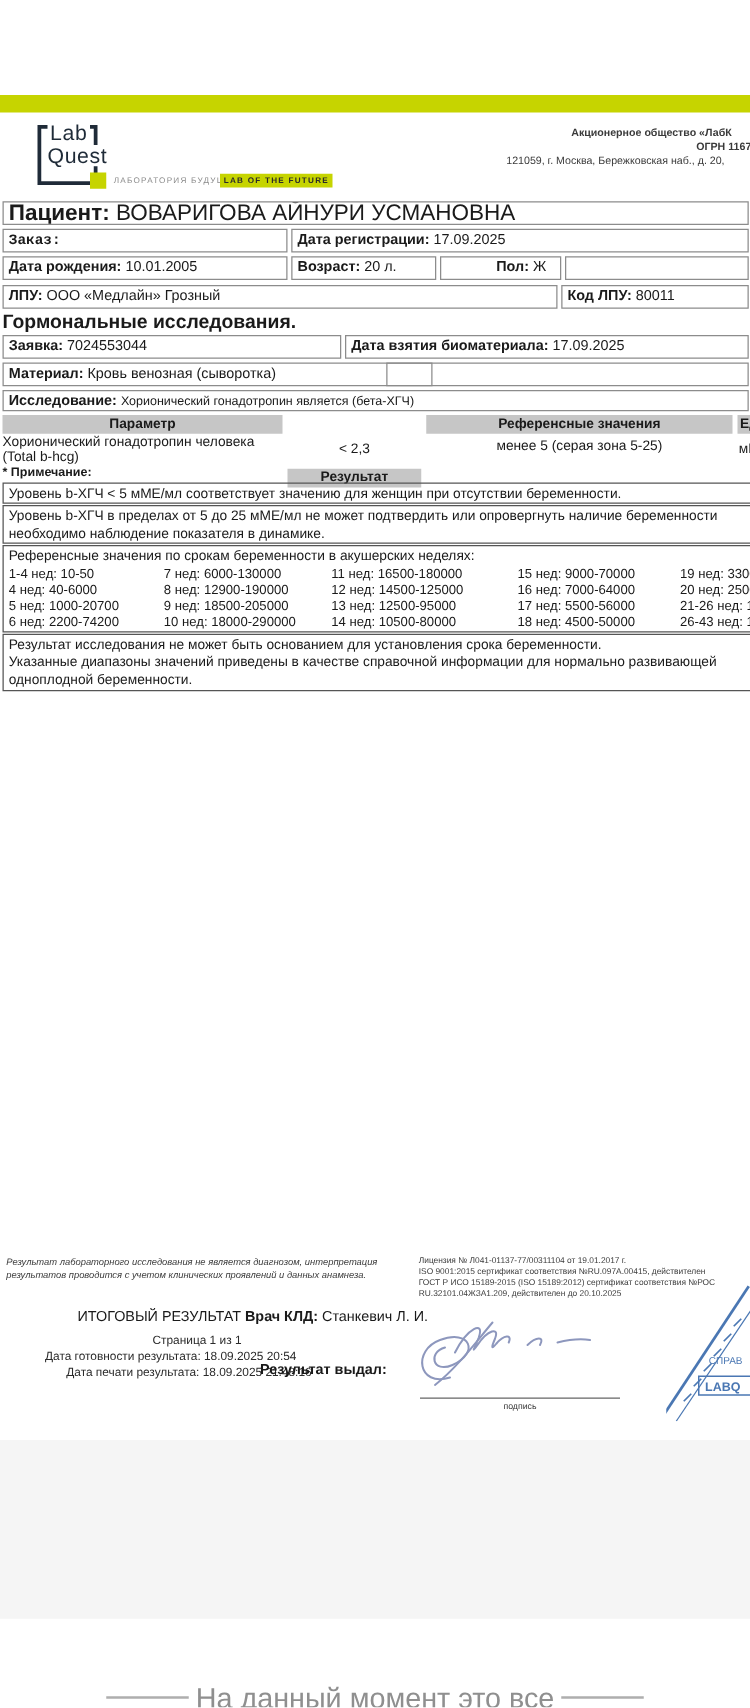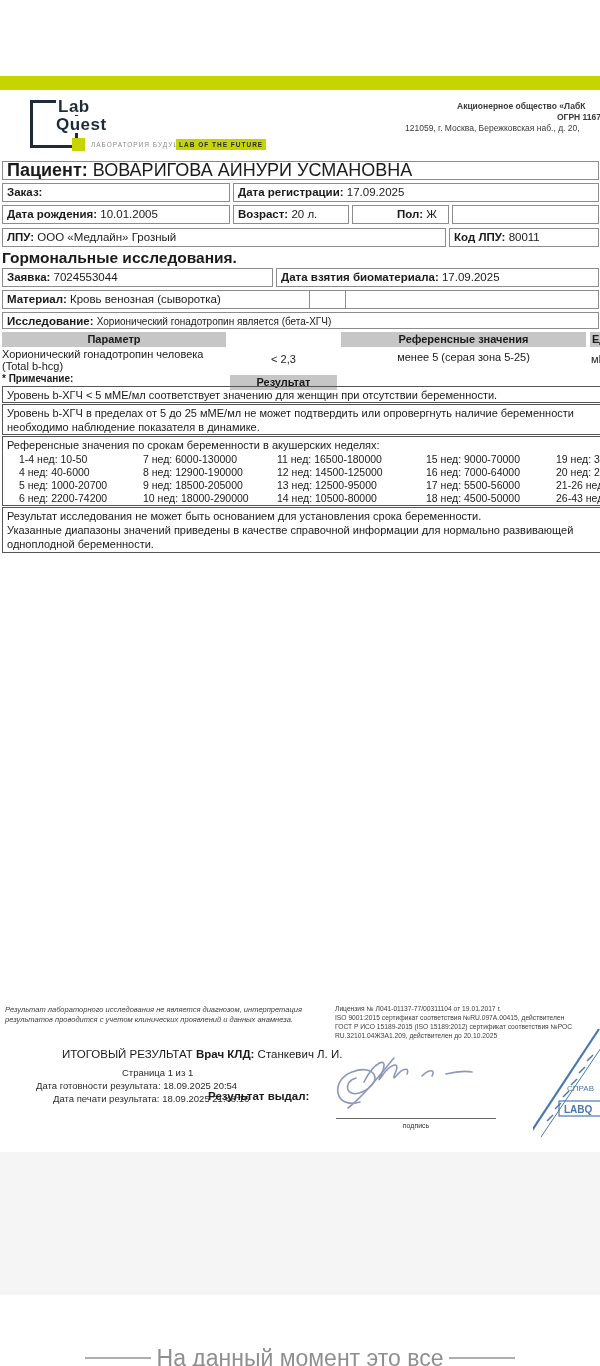--- a/index.html
+++ b/index.html
@@ -3,40 +3,40 @@
 <meta charset="utf-8">
 <style>
   html,body{margin:0;padding:0;background:#fff;}
   .page{position:relative;width:600px;height:1366px;overflow:hidden;background:#fff;
         font-family:"Liberation Sans",sans-serif;color:#1a1a1a;}
   .abs{position:absolute;}
   .nowrap{white-space:nowrap;}
   
   .accentbar{position:absolute;left:0;top:76;width:600px;height:14px;}
   .logo-frame{position:absolute;left:30px;top:100px;width:42px;height:42px;border:3px solid #1f2b38;}
-  .logo-txt{position:absolute;font-weight:bold;font-size:17px;line-height:17px;color:#1f2b38;background:#fff;padding:0 2px;letter-spacing:.5px;margin-left:18px;}
+  .logo-txt{position:absolute;font-weight:normal;font-size:17px;line-height:17px;color:#1f2b38;background:#fff;padding:0 2px;letter-spacing:.5px;}
   .tagsq{position:absolute;left:72px;top:138px;width:13px;height:13px;}
   .tag-ru{position:absolute;left:91px;top:141px;font-size:6.5px;color:#8a8a8a;letter-spacing:1px;}
   .tag-en{position:absolute;left:176px;top:139px;font-size:6.5px;color:#2a2a2a;font-weight:bold;letter-spacing:1px;padding:2px 3px;}
   .comp{position:absolute;font-size:8.5px;color:#3a3a3a;white-space:nowrap;}
   
   .cell{position:absolute;border:1px solid #8c8c8c;box-sizing:border-box;font-size:11.5px;
         line-height:15px;padding:1px 4px;white-space:nowrap;overflow:hidden;}
   .cell b{font-weight:bold;}
   .sect{position:absolute;left:2px;top:249px;font-size:15.5px;font-weight:bold;}
   .small-val{font-size:10px;}
   
   .th{position:absolute;background:#c6c6c6;font-size:11px;font-weight:bold;text-align:center;
       box-sizing:border-box;padding:1px 2px;white-space:nowrap;overflow:hidden;}
   .td{position:absolute;font-size:11px;line-height:12px;}
   .tdc{text-align:center;}
   .notelabel{position:absolute;left:2px;top:373px;font-size:10px;font-weight:bold;}
   .nbox{position:absolute;border:1px solid #555;box-sizing:border-box;font-size:11px;
         line-height:14px;padding:1px 4px;}
-  .refcol{position:absolute;font-size:10.5px;line-height:13px;white-space:nowrap;margin-left:12px;}
+  .refcol{position:absolute;font-size:10.5px;line-height:13px;white-space:nowrap;}
   .refcol div{height:13px;}
   
   .disc{position:absolute;font-size:7.5px;font-style:italic;color:#3c3c3c;white-space:nowrap;}
   .lic{position:absolute;font-size:6.7px;line-height:9px;color:#3c3c3c;white-space:nowrap;}
   .final{position:absolute;left:62px;top:1048px;font-size:11.5px;white-space:nowrap;}
   .meta{position:absolute;font-size:9.5px;color:#2a2a2a;white-space:nowrap;}
   .issued{position:absolute;left:208px;top:1090px;font-size:11.5px;font-weight:bold;white-space:nowrap;}
   .sigline{position:absolute;left:336px;top:1118px;width:160px;height:1px;background:#666;}
   .sigcap{position:absolute;left:336px;top:1122px;width:160px;text-align:center;font-size:7px;color:#333;}
   .grayblock{position:absolute;left:0;top:1152px;width:600px;height:143px;}
@@ -61,21 +61,21 @@
   </div>
 
   <span class="comp" style="left:457px;top:101px;font-weight:bold;">Акционерное общество «ЛабК</span>
   <span class="comp" style="left:557px;top:112px;font-weight:bold;">ОГРН 1167746</span>
   <span class="comp" style="left:405px;top:123px;">121059, г. Москва, Бережковская наб., д. 20,</span>
 
   <div>
     <div class="cell" style="left:2px;top:161px;width:597px;height:19px;font-size:18px;">
       <b>Пациент:</b>&nbsp;<span>ВОВАРИГОВА АЙНУРИ УСМАНОВНА</span>
     </div>
-    <div class="cell" style="left:2px;top:183px;width:228px;height:19px;">
+    <div class="cell" style="left:2px;top:183px;width:228px;height:19px;font-family:Liberation Mono, monospace;">
       <b>Заказ:</b>&nbsp;<span></span>
     </div>
     <div class="cell" style="left:233px;top:183px;width:366px;height:19px;">
       <b>Дата регистрации:</b>&nbsp;<span>17.09.2025</span>
     </div>
     <div class="cell" style="left:2px;top:205px;width:228px;height:19px;">
       <b>Дата рождения:</b>&nbsp;<span>10.01.2005</span>
     </div>
     <div class="cell" style="left:233px;top:205px;width:116px;height:19px;">
       <b>Возраст:</b>&nbsp;<span>20 л.</span>

